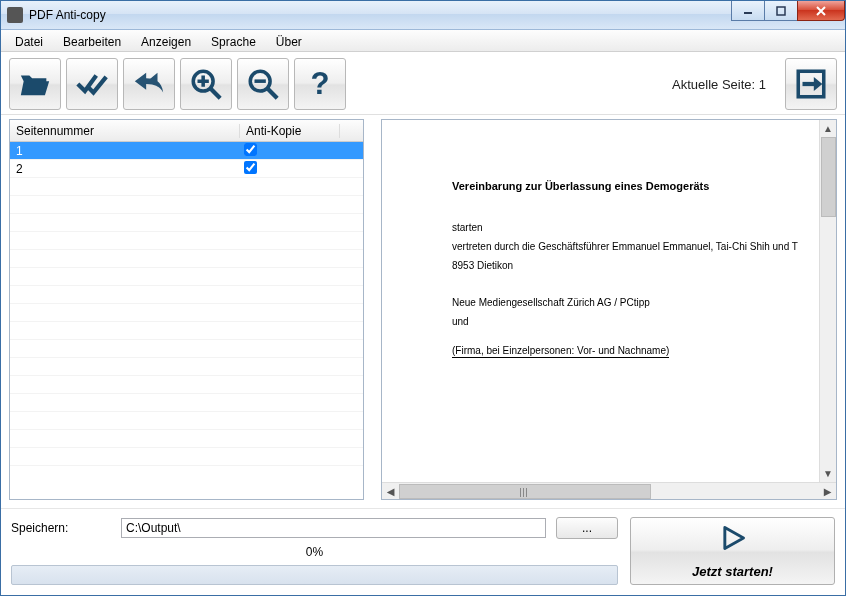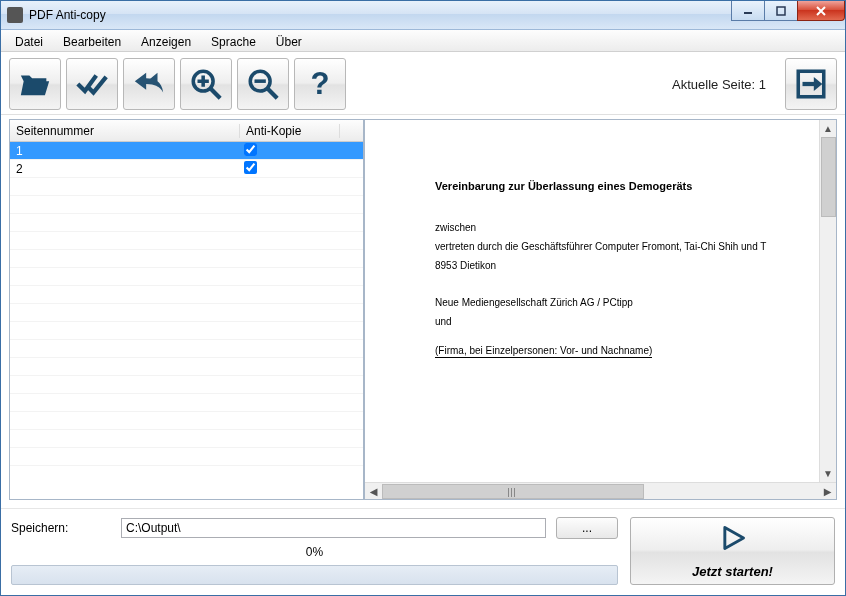--- a/index.html
+++ b/index.html
@@ -91,21 +91,21 @@
 }
 .tbtn svg { width: 34px; height: 34px; }
 .toolbar .spacer { flex: 1; }
 .current-page { font-size: 13px; color: #222; margin-right: 14px; white-space: nowrap; }
 
 
 .main {
   flex: 1;
   display: flex;
   padding: 4px 8px 8px 8px;
-  gap: 0;
+  gap: 17px;
   min-height: 0;
 }
 .left-pane {
   width: 355px;
   border: 1px solid #a7b6c8;
   background: #fff;
   display: flex;
   flex-direction: column;
   overflow: hidden;
 }
@@ -343,22 +343,22 @@
           <div class="trow"></div>
           <div class="trow"></div>
           <div class="trow"></div>
           <div class="trow"></div>
         </div>
     </div>
 
     <div class="right-pane">
       <div class="preview-content">
         <div class="doc-title">Vereinbarung zur Überlassung eines Demogeräts</div>
-        <div class="doc-line">zwischen</div>
-        <div class="doc-line">vertreten durch die Geschäftsführer Computer Fromont, Tai-Chi Shih und T</div>
+        <div class="doc-line">starten</div>
+        <div class="doc-line">vertreten durch die Geschäftsführer Emmanuel Emmanuel, Tai-Chi Shih und T</div>
         <div class="doc-line">8953 Dietikon</div>
         <div class="doc-gap"></div>
         <div class="doc-line">Neue Mediengesellschaft Zürich AG / PCtipp</div>
         <div class="doc-line">und</div>
         <div class="doc-gap" style="height:8px"></div>
         <span class="doc-under">(Firma, bei Einzelpersonen: Vor- und Nachname)</span>
       </div>
       <div class="preview-scroll-v">
         <div class="arrow">▲</div>
         <div class="thumb"></div>

